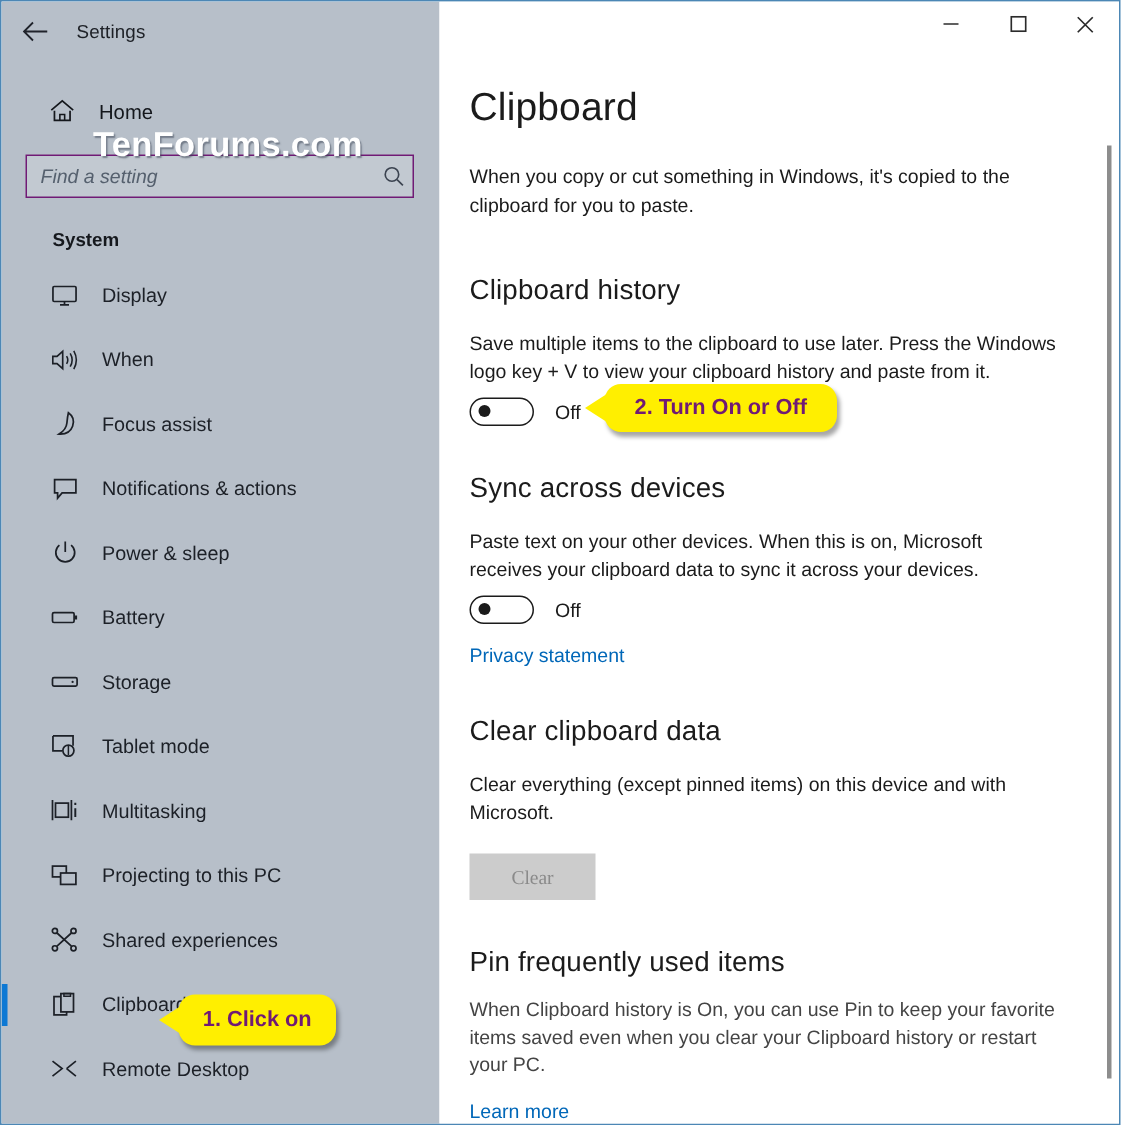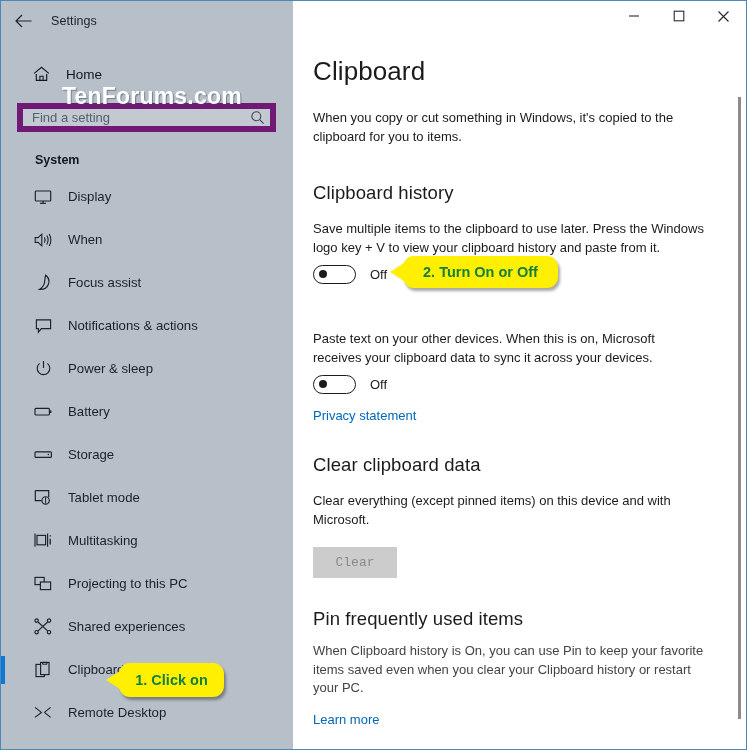--- a/index.html
+++ b/index.html
@@ -109,23 +109,24 @@
     position: relative;
     margin: 12px 17px 0 16px;
     height: 29px;
   }
   .search-box {
     position: relative;
     width: 100%;
     height: 29px;
     box-sizing: border-box;
     background: #c2c9d1;
-    border: 6px solid #701a75;
-    display: flex;
-    align-items: center;
+    border: 1px solid #701a75;
+    display: flex;
+    align-items: center;
+    font-style: italic;
   }
   .search-box .ph {
     font-size: 13px;
     color: #55606e;
     padding-left: 9px;
     flex: 1;
     white-space: nowrap;
   }
   .search-box .mag {
     width: 26px;
@@ -266,21 +267,21 @@
     display: inline-block;
   }
   .clear-btn {
     margin-top: 18px;
     width: 84px;
     height: 31px;
     background: #cccccc;
     border: none;
     color: #8a8a8a;
     font-size: 13px;
-    font-family: Liberation Mono, monospace;
+    font-family: Liberation Serif, serif;
     display: flex;
     align-items: center;
     justify-content: center;
   }
 
   
   .scrollbar {
     position: absolute;
     top: 40px;
     right: 4px;
@@ -301,21 +302,21 @@
   
   .callout {
     position: absolute;
     background: #ffef00;
     border-radius: 11px;
     box-shadow: 2px 3px 3px rgba(0,0,0,0.35);
     display: flex;
     align-items: center;
     justify-content: center;
     font-weight: bold;
-    color: #15803d;
+    color: #701a75;
     z-index: 40;
     white-space: nowrap;
   }
   .callout .tail {
     position: absolute;
     left: -13px;
     top: 50%;
     transform: translateY(-50%);
     width: 0; height: 0;
     border-top: 9px solid transparent;
@@ -540,34 +541,35 @@
       </div>
 
     </div>
   </div>
 
   <div class="content">
     <div class="content-inner">
 
       <h1 class="page-title">Clipboard</h1>
       <div class="gap-22"></div>
-      <p class="body-text">When you copy or cut something in Windows, it's copied to the clipboard for you to items.</p>
+      <p class="body-text">When you copy or cut something in Windows, it's copied to the clipboard for you to paste.</p>
 
       <div class="gap-36"></div>
       <h2 class="sub-title">Clipboard history</h2>
       <div class="gap-16"></div>
       <p class="body-text">Save multiple items to the clipboard to use later. Press the Windows logo key + V to view your clipboard history and paste from it.</p>
       <div class="toggle-row">
         <div class="toggle">
           <div class="knob"></div>
         </div>
         <span class="toggle-label">Off</span>
       </div>
 
       <div class="gap-30"></div>
+      <h2 class="sub-title">Sync across devices</h2>
       <div class="gap-16"></div>
       <p class="body-text">Paste text on your other devices. When this is on, Microsoft receives your clipboard data to sync it across your devices.</p>
       <div class="toggle-row">
         <div class="toggle">
           <div class="knob"></div>
         </div>
         <span class="toggle-label">Off</span>
       </div>
       <div class="gap-12"></div>
       <a class="link" href="#">Privacy statement</a>

